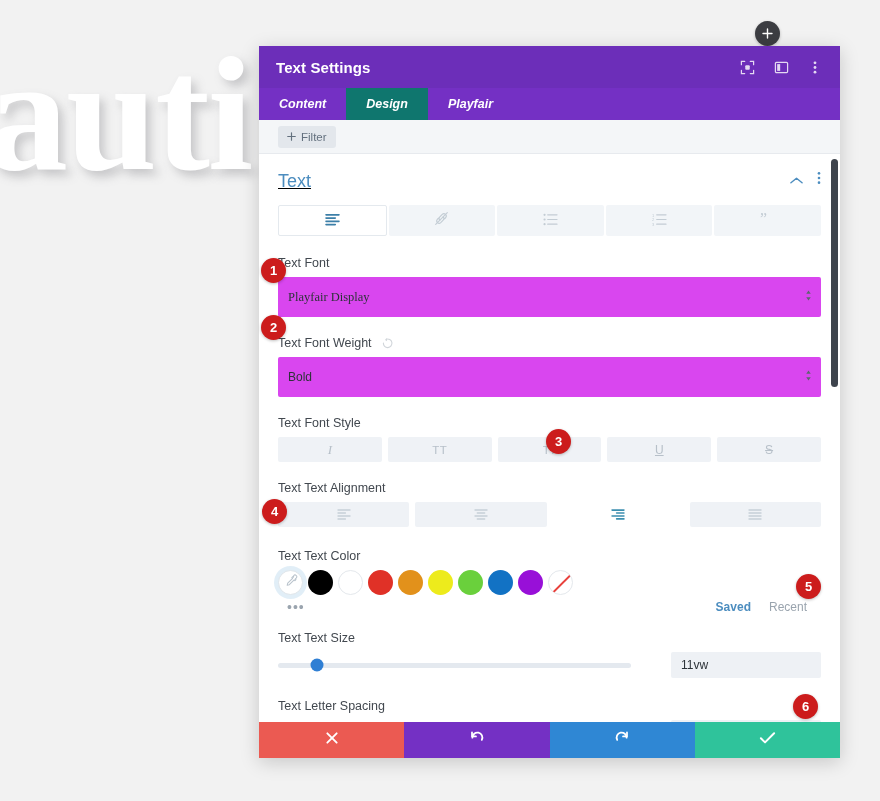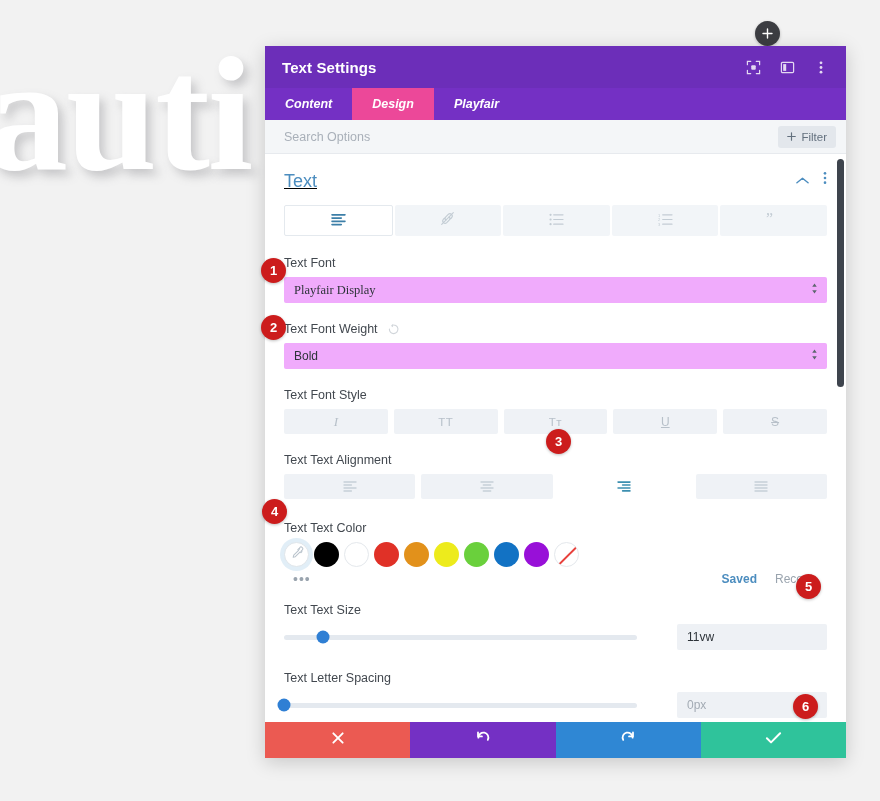--- a/index.html
+++ b/index.html
@@ -31,21 +31,21 @@
     position: absolute; left: 755px; top: 21px;
     width: 25px; height: 25px; border-radius: 50%;
     background: #3c3d42;
     display: flex; align-items: center; justify-content: center;
     box-shadow: 0 1px 3px rgba(0,0,0,0.25);
   }
   .add-btn svg { display: block; }
 
   
   .modal {
-    position: absolute; left: 265px; top: 46px;
+    position: absolute; left: 259px; top: 46px;
     width: 581px; height: 712px;
     background: #ffffff;
     box-shadow: 0 4px 18px rgba(0,0,0,0.18);
     display: flex; flex-direction: column;
     overflow: hidden;
   }
 
   .modal-header {
     height: 42px; background: #6c2eb9;
     display: flex; align-items: center;
@@ -59,21 +59,21 @@
   .header-icons { display: flex; align-items: center; gap: 18px; }
   .hicon { width: 16px; height: 16px; display: flex; align-items: center; justify-content: center; opacity: .82; }
 
   .tabs {
     height: 32px; background: #7430c4; display: flex; flex: 0 0 auto; font-style: italic;
   }
   .tab {
     padding: 0 20px; height: 32px; line-height: 32px;
     color: #ffffff; font-size: 12.5px; font-weight: 700;
   }
-  .tab.active { background: #ec4899; }
+  .tab.active { background: #0f766e; }
 
   .searchbar {
     height: 34px; background: #f4f6f8;
     border-bottom: 1px solid #e7eaee;
     display: flex; align-items: center;
     padding: 0 10px 0 19px;
     flex: 0 0 auto;
   }
   .search-input {
     flex: 1; border: 0; background: transparent; outline: none;
@@ -109,21 +109,21 @@
   }
   .tt.active { background: #ffffff; border: 1px solid #e4e9ee; }
 
   .field-label {
     font-size: 12.5px; color: #42484f; margin-bottom: 7px;
     display: flex; align-items: center; gap: 9px;
   }
   .field-label .reset { opacity: .45; display: flex; }
 
   .sel {
-    height: 26px; background: #f0abfc;
+    height: 40px; background: #d946ef;
     display: flex; align-items: center;
     padding: 0 10px; border-radius: 2px;
     font-size: 12px; color: #2d3339;
     margin-bottom: 19px;
     position: relative;
   }
   .sel .val { flex: 1; }
   .sel.serif .val { font-family: "Liberation Serif", serif; font-size: 12.5px; }
   .sel .caret { position: absolute; right: 9px; top: 50%; transform: translateY(-50%); }
 
@@ -243,21 +243,20 @@
       </div>
     </div>
 
     <div class="tabs">
       <div class="tab">Content</div>
       <div class="tab active">Design</div>
       <div class="tab">Playfair</div>
     </div>
 
     <div class="searchbar">
-      <input class="search-input" type="text" placeholder="Search Options" style="">
       <div class="filter-btn">
         <span>
           <svg width="9" height="9" viewBox="0 0 10 10">
               <path d="M5 .8v8.4M.8 5h8.4" stroke="#63707e" stroke-width="1.3" stroke-linecap="round"></path>
             </svg>
         </span>
         <span>Filter</span>
       </div>
     </div>
 

